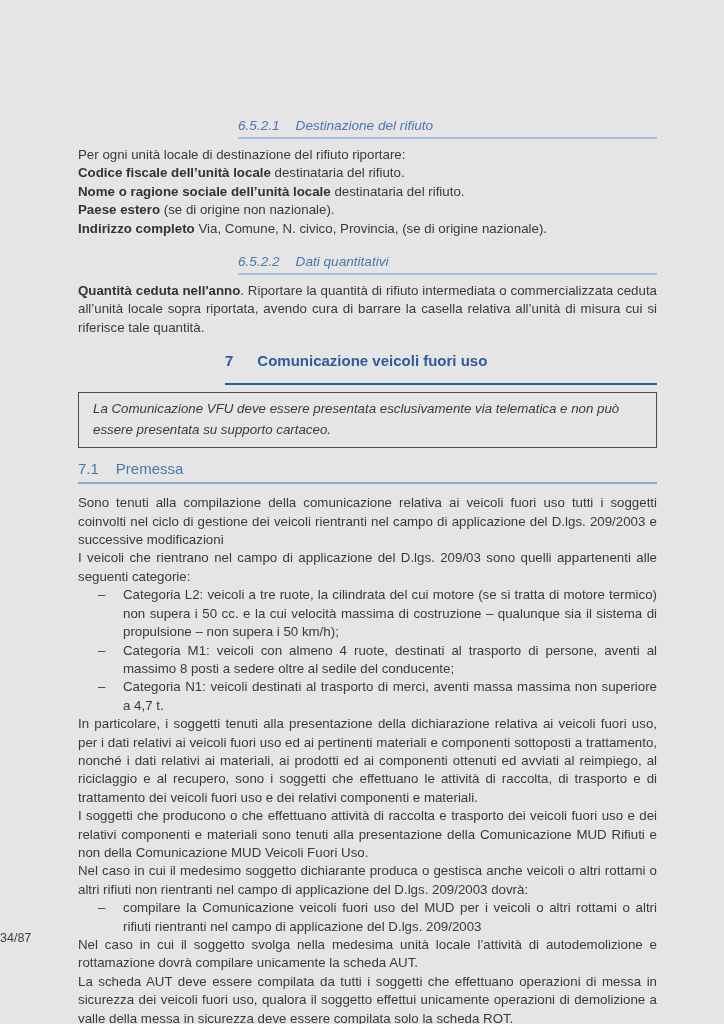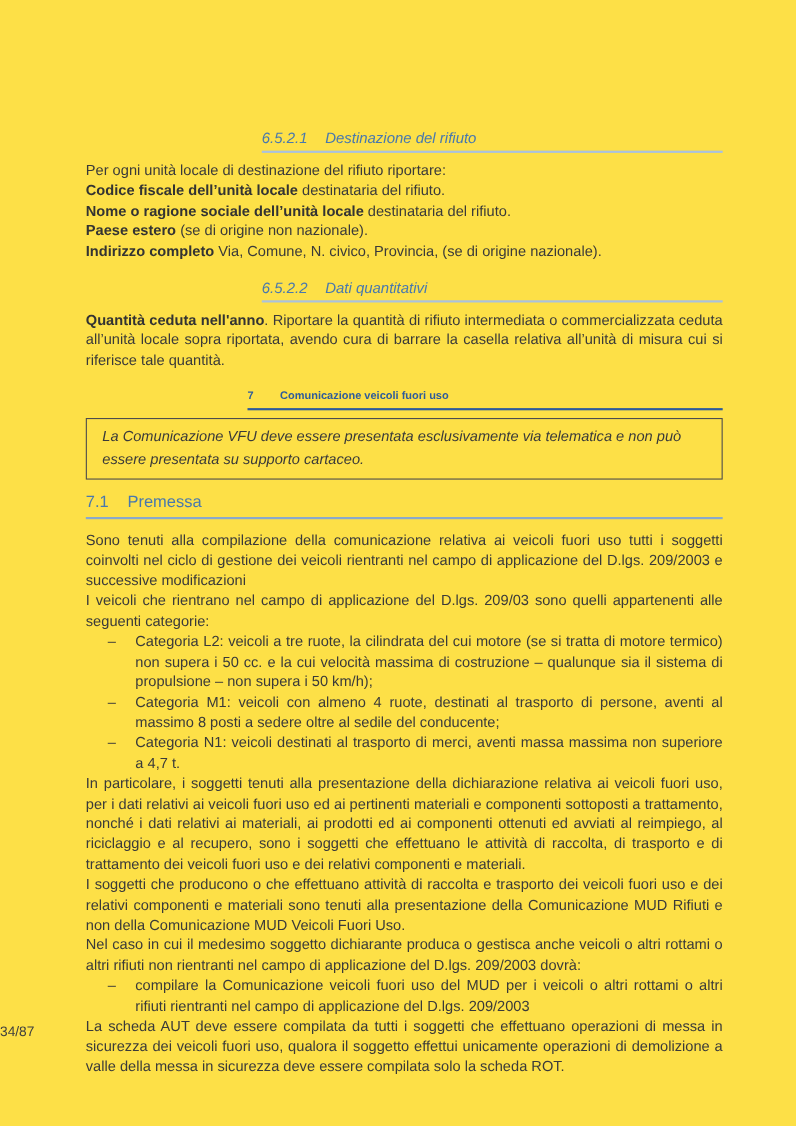--- a/index.html
+++ b/index.html
@@ -3,21 +3,21 @@
 <meta charset="utf-8">
 <style>
   * { margin: 0; padding: 0; box-sizing: border-box; }
   html, body { background: #ffffff; }
   body { font-family: "Liberation Sans", "DejaVu Sans", sans-serif; }
 
   .page {
     position: relative;
     width: 724px;
     height: 1024px;
-    background: #fde047;
+    background: #e5e5e5;
     overflow: hidden;
     color: #3a3a3a;
   }
 
   .content {
     position: absolute;
     left: 78px;
     top: 118px;
     width: 579px;
     font-size: 13.3px;
@@ -33,23 +33,23 @@
     margin-left: 160px;
     padding-bottom: 3px;
     border-bottom: 2px solid #aac1de;
     line-height: 16px;
   }
   .h-sub .hnum { margin-right: 16px; }
 
   .h-main {
     font-weight: bold;
     color: #2e5b9b;
-    font-size: 10px;
+    font-size: 15px;
     margin-left: 147px;
-    padding-bottom: 2px;
+    padding-bottom: 14px;
     border-bottom: 2px solid #2e5b9b;
     line-height: 17px;
   }
   .h-main .hnum { margin-right: 24px; }
 
   .h-sec {
     color: #4878ae;
     font-size: 15px;
     padding-bottom: 5px;
     border-bottom: 2px solid #8aa9cc;
@@ -145,18 +145,19 @@
     </div>
 
     <p class="just">In particolare, i soggetti tenuti alla presentazione della dichiarazione relativa ai veicoli fuori uso, per i dati relativi ai veicoli fuori uso ed ai pertinenti materiali e componenti sottoposti a trattamento, nonché i dati relativi ai materiali, ai prodotti ed ai componenti ottenuti ed avviati al reimpiego, al riciclaggio e al recupero, sono i soggetti che effettuano le attività di raccolta, di trasporto e di trattamento dei veicoli fuori uso e dei relativi componenti e materiali.</p>
     <p class="just">I soggetti che producono o che effettuano attività di raccolta e trasporto dei veicoli fuori uso e dei relativi componenti e materiali sono tenuti alla presentazione della Comunicazione MUD Rifiuti e non della Comunicazione MUD Veicoli Fuori Uso.</p>
     <p class="just">Nel caso in cui il medesimo soggetto dichiarante produca o gestisca anche veicoli o altri rottami o altri rifiuti non rientranti nel campo di applicazione del D.lgs. 209/2003 dovrà:</p>
 
     <div class="dash-list">
       <div class="dash-item">compilare la Comunicazione veicoli fuori uso del MUD per i veicoli o altri rottami o altri rifiuti rientranti nel campo di applicazione del D.lgs. 209/2003</div>
     </div>
 
+    <p class="just">Nel caso in cui il soggetto svolga nella medesima unità locale l’attività di autodemolizione e rottamazione dovrà compilare unicamente la scheda AUT.</p>
     <p class="just">La scheda AUT deve essere compilata da tutti i soggetti che effettuano operazioni di messa in sicurezza dei veicoli fuori uso, qualora il soggetto effettui unicamente operazioni di demolizione a valle della messa in sicurezza deve essere compilata solo la scheda ROT.</p>
 
   </div>
 
   <div class="footer-pagenum">34/87</div>
 </div>
 
 </body></html>

